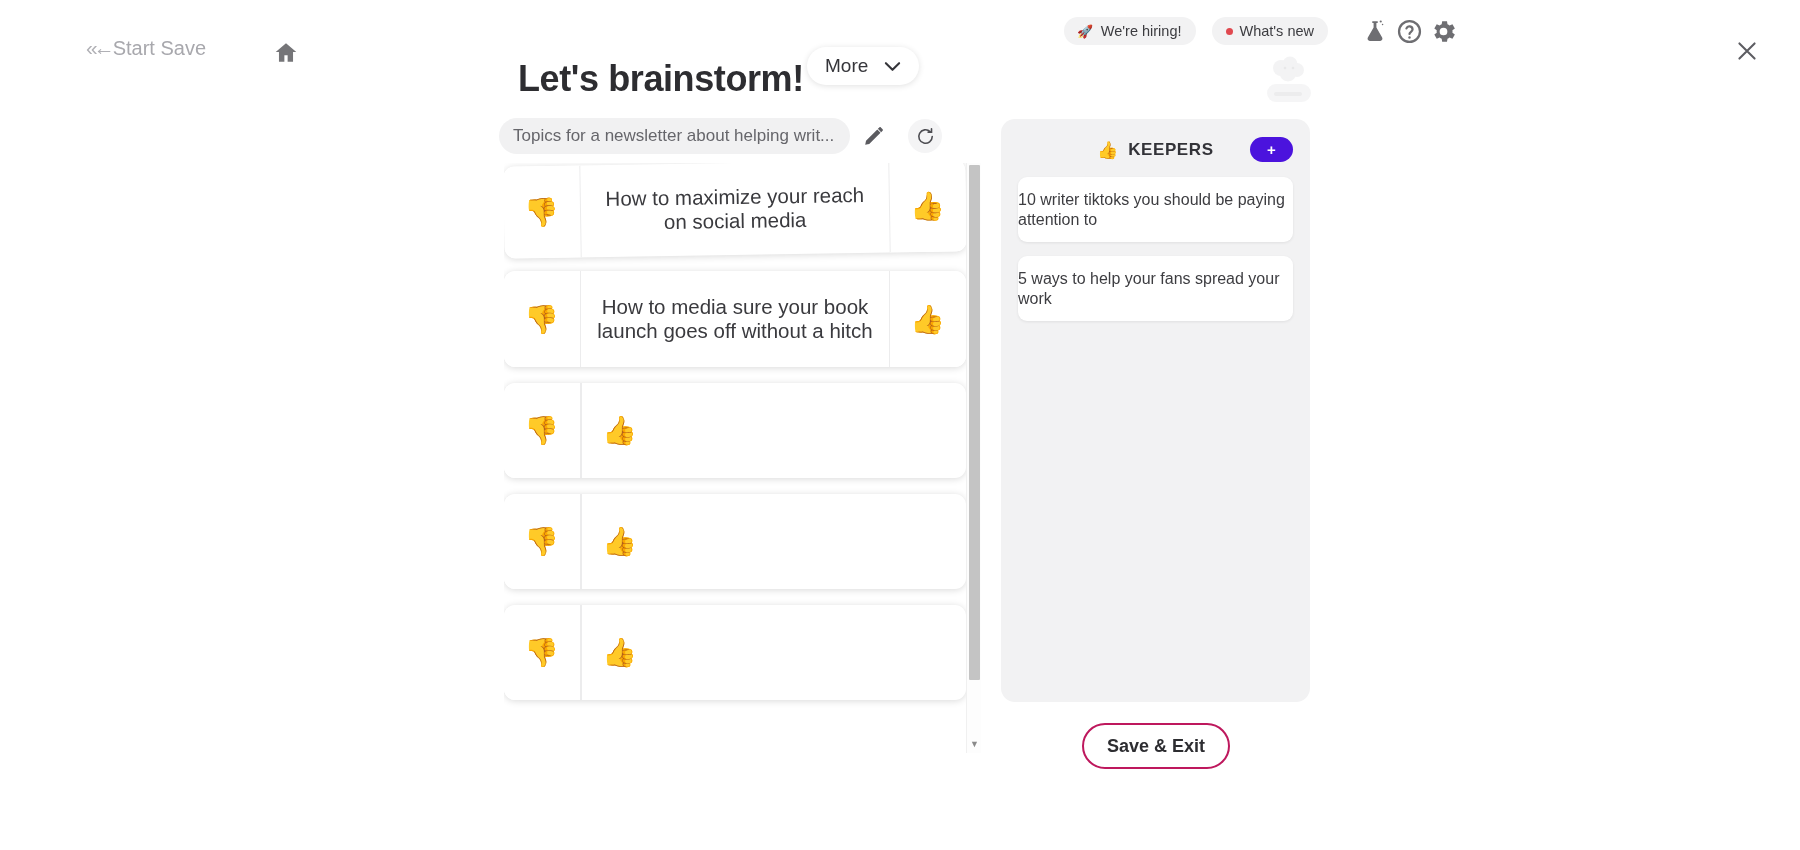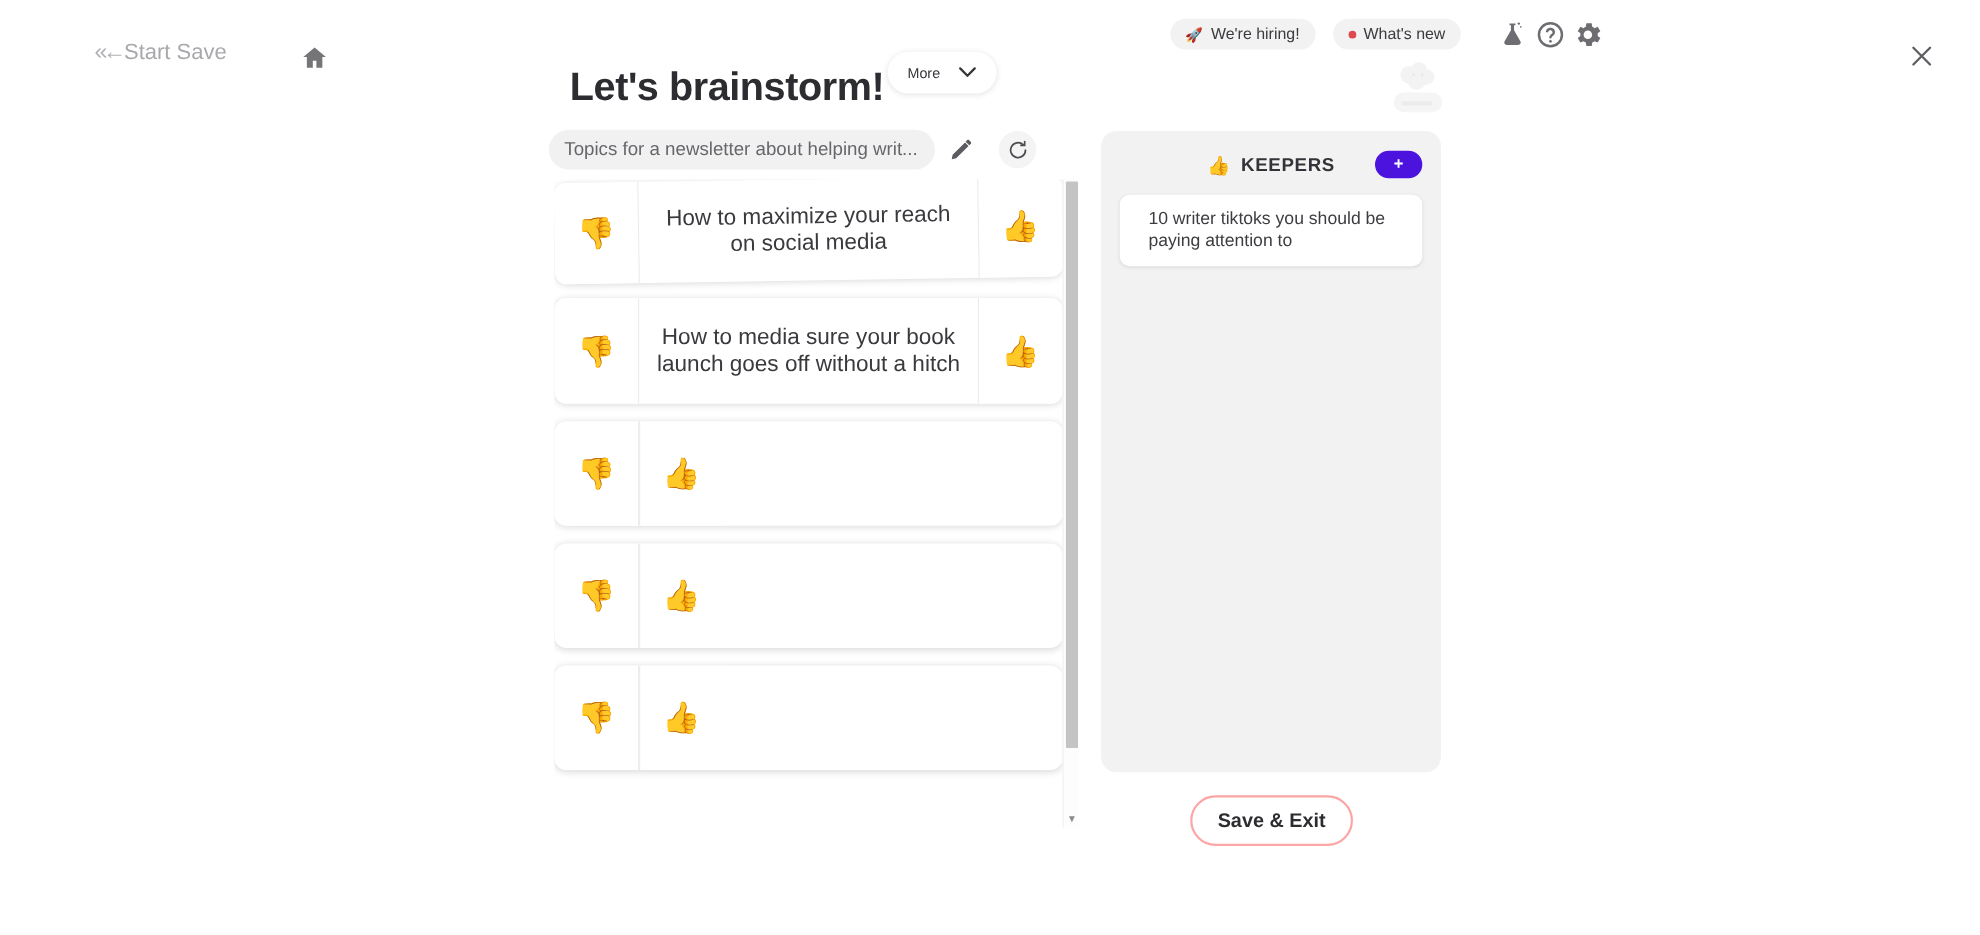--- a/index.html
+++ b/index.html
@@ -91,21 +91,21 @@
   
   .more-btn {
     position: absolute;
     left: 807px; top: 47px;
     background: #ffffff;
     border-radius: 22px;
     box-shadow: 0 1px 6px rgba(0,0,0,.12);
     height: 38px;
     padding: 0 18px;
     display: flex; align-items: center; gap: 16px;
-    font-size: 13px;
+    font-size: 19px;
     color: #35353a;
     cursor: pointer;
   }
 
   
   .prompt-row {
     position: absolute;
     left: 499px; top: 118px;
     display: flex; align-items: center;
   }
@@ -238,35 +238,35 @@
     border-radius: 13px;
     background: #4b13dd;
     color: #fff;
     display: flex; align-items: center; justify-content: center;
     font-size: 15px; font-weight: bold;
     cursor: pointer;
   }
   .keeper-card {
     background: #ffffff;
     border-radius: 9px;
-    padding: 13px 26px;
+    padding: 13px 0;
     margin-bottom: 14px;
     font-size: 16px;
     line-height: 1.22;
     color: #3d3d41;
     box-shadow: 0 1px 3px rgba(0,0,0,.08);
     cursor: pointer;
   }
 
   
   .save-exit {
     position: absolute;
     left: 1082px; top: 723px;
     width: 148px; height: 46px;
-    border: 2px solid #fca5a5;
+    border: 2px solid #be185d;
     border-radius: 24px;
     background: #fff;
     display: flex; align-items: center; justify-content: center;
     font-size: 18px; font-weight: bold;
     color: #2d2d31;
     cursor: pointer;
   }
 </style>
 </head>
 <body>
@@ -404,17 +404,18 @@
 
   <div class="keepers">
     <div class="keepers-head">
       <div class="keepers-title">
         <span style="font-size:17px;">👍</span>
         <span>KEEPERS</span>
       </div>
       <div class="add-btn">+</div>
     </div>
     <div class="keeper-card">10 writer tiktoks you should be paying attention to</div>
+    <div class="keeper-card">5 ways to help your fans spread your work</div>
   </div>
 
   <div class="save-exit">Save &amp; Exit</div>
 
 </div>
 
 </body></html>

